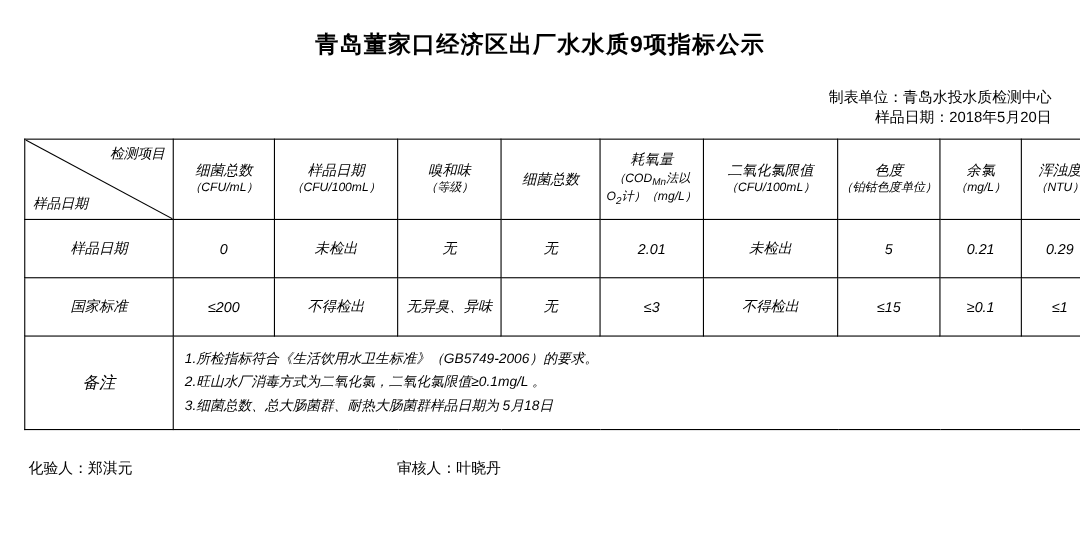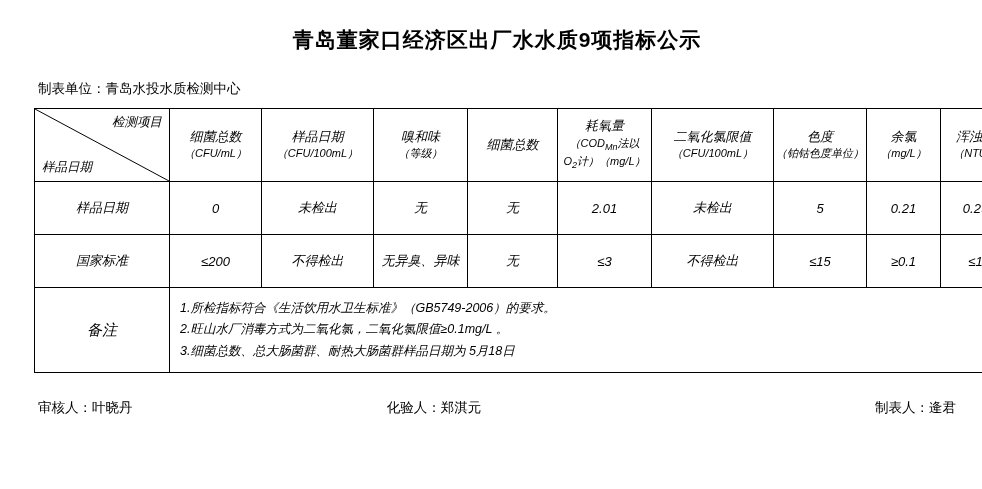--- a/index.html
+++ b/index.html
@@ -12,36 +12,36 @@
     background: #ffffff;
     font-family: "Liberation Sans", sans-serif;
     color: #000000;
     overflow: hidden;
   }
   .page {
     position: relative;
     width: 982px;
     height: 489px;
     box-sizing: border-box;
-    padding-left: 12px;
   }
   .title {
     text-align: center;
     font-size: 21px;
     font-weight: bold;
     letter-spacing: 1px;
     padding-top: 26px;
     color: #000;
   }
   .meta-row {
     display: flex;
     justify-content: space-between;
     align-items: flex-end;
     margin: 26px 26px 10px 26px;
     font-size: 13.5px;
+    flex-direction: column;
   }
   .meta-left { white-space: nowrap; }
   .meta-right { white-space: nowrap; }
 
   table.wq {
     border-collapse: collapse;
     width: 938px;
     margin: 0 22px;
     table-layout: fixed;
   }
@@ -118,20 +118,21 @@
 </style>
 </head>
 <body>
 
 <div class="page">
 
   <div class="title">青岛董家口经济区出厂水水质9项指标公示</div>
 
   <div class="meta-row">
     <div class="meta-left">制表单位：青岛水投水质检测中心</div>
+    <div class="meta-right">样品日期：2018年5月20日</div>
   </div>
 
   <table class="wq">
     <colgroup>
       <col style="width:135px">
       <col style="width:92px">
       <col style="width:112px">
       <col style="width:94px">
       <col style="width:90px">
       <col style="width:94px">
@@ -226,18 +227,17 @@
         <td class="note-body" colspan="9">
           <div>1.所检指标符合《生活饮用水卫生标准》（GB5749-2006）的要求。</div>
           <div>2.旺山水厂消毒方式为二氧化氯，二氧化氯限值≥0.1mg/L 。</div>
           <div>3.细菌总数、总大肠菌群、耐热大肠菌群样品日期为 5月18日</div>
         </td>
       </tr>
     </tbody>
   </table>
 
   <div class="footer-row">
+    <div class="footer-cell f2">化验人：郑淇元</div>
     <div class="footer-cell f1">审核人：叶晓丹</div>
-    <div class="footer-cell f2">化验人：郑淇元</div>
-    <div class="footer-cell f3">制表人：逄君</div>
   </div>
 
 </div>
 
 </body></html>

